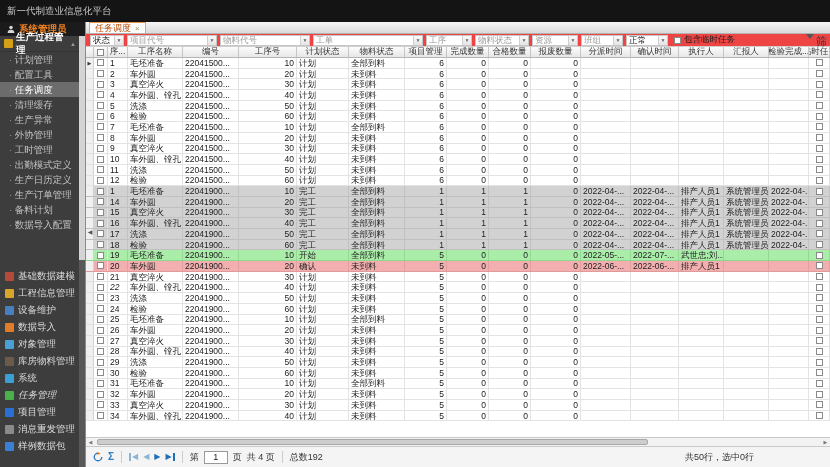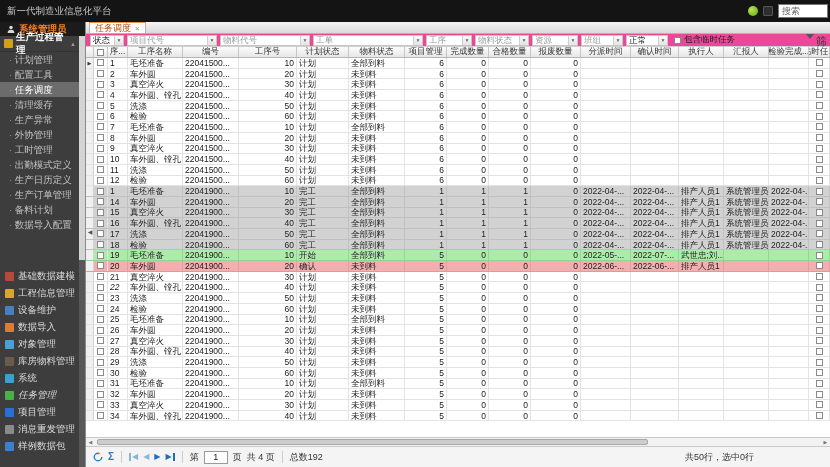--- a/index.html
+++ b/index.html
@@ -44,21 +44,21 @@
   .toolbar { height:13px; background:#f2f2f2; border-bottom:1px solid #d2d2d2; display:flex; align-items:center; gap:9px; padding-left:5px; font-size:9px; color:#333; flex:none; }
   .tb-btn { display:flex; align-items:center; gap:3px; cursor:pointer; white-space:nowrap; }
   .tb-ic { width:9px; height:9px; border-radius:1px; flex:none; }
   .ic-save { background:linear-gradient(#5b8fd0,#2c64a8); }
   .ic-details { background:linear-gradient(#7fb3e0,#3a7ec0); border:1px solid #2c64a8; }
   .ic-invert { background:linear-gradient(45deg,#4a9ad4 50%,#a8cef0 50%); }
   .ic-search { background:radial-gradient(circle at 40% 40%, #fff 25%, #4a8ac4 30%, #4a8ac4 60%, #f2f2f2 65%); }
   .ic-list { background:repeating-linear-gradient(#4a8ac4 0 2px,#fff 2px 3px); }
   .dd-arrow { color:#555; font-size:6px; }
 
-  .filterbar { height:13px; background:#ec4899; border-bottom:1px solid #cfcfcf; display:flex; align-items:center; gap:3px; padding-left:4px; font-size:9px; flex:none; position:relative; }
+  .filterbar { height:13px; background:#ef4444; border-bottom:1px solid #cfcfcf; display:flex; align-items:center; gap:3px; padding-left:4px; font-size:9px; flex:none; position:relative; }
   .ffield { display:flex; align-items:stretch; border:1px solid #c6c6c6; background:#fff; height:11px; flex:none; }
   .ftext { padding:0 2px; line-height:9px; white-space:nowrap; overflow:hidden; flex:1; font-size:8.5px; display:flex; align-items:center; }
   .ftext.ph { color:#9a9a9a; } .ftext.val { color:#222; }
   .fbtn { width:9px; border-left:1px solid #d0d0d0; background:linear-gradient(#fafafa,#e4e4e4); color:#666; font-size:5px; display:flex; align-items:center; justify-content:center; cursor:pointer; flex:none; }
   .chk { width:7px; height:7px; border:1px solid #8a8a8a; background:#fff; flex:none; }
   .temp-wrap { display:flex; align-items:center; gap:3px; margin-left:3px; color:#222; font-size:8.5px; }
   .funnel-wrap { position:absolute; right:0; top:0; height:13px; width:24px; display:flex; align-items:flex-start; gap:2px; overflow:hidden; color:#333; font-size:11px; cursor:pointer; }
   .funnel { width:0; height:0; border-left:4px solid transparent; border-right:4px solid transparent; border-top:5px solid #555; flex:none; }
 
   
@@ -92,25 +92,20 @@
   .nav.edge { border-left:2px solid currentColor; padding-left:1px; }
   .nav.edge-r { border-right:2px solid currentColor; padding-right:1px; }
   .page-input { width:24px; height:13px; border:1px solid #999; text-align:center; font-size:9px; color:#222; background:#fff; }
   .sel-status { position:absolute; right:76px; color:#333; font-size:9px; }
 </style>
 </head>
 <body>
 
 <div class="topbar">
   <div class="app-title">新一代制造业信息化平台</div>
-  <div class="topbar-right">
-    <span class="green-dot"></span>
-    <span class="apps-ic"></span>
-    <input class="search-input" placeholder="搜索" style="">
-  </div>
 </div>
 
 <div class="main-row">
   <div class="sidebar">
     <div class="userbar">
       <svg width="8" height="8" viewBox="0 0 10 10">
           <circle cx="5" cy="3" r="2.2" fill="#d8d8d8"></circle>
           <path d="M0.8 10 a4.2 4 0 0 1 8.4 0 Z" fill="#d8d8d8"></path>
         </svg>
       <span class="user-name">系统管理员</span>

